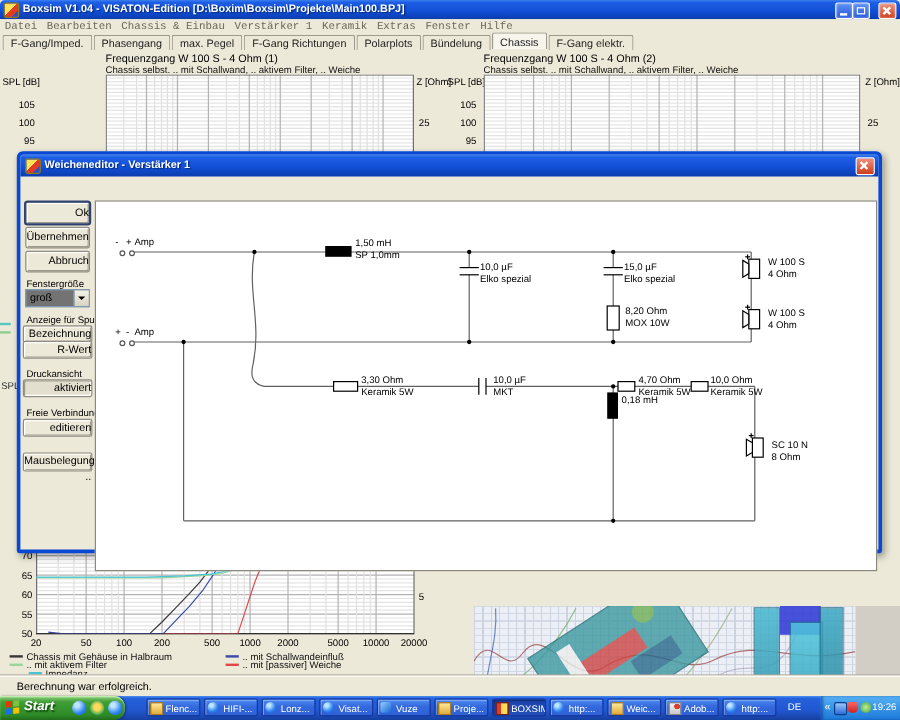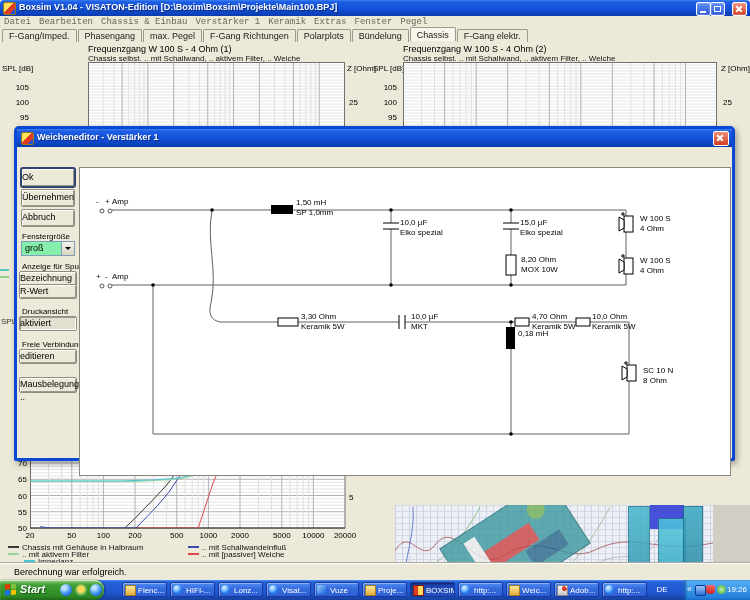--- a/index.html
+++ b/index.html
@@ -54,26 +54,26 @@
   
   #dialog{position:absolute;left:14px;top:126px;width:715px;height:329px;border:3px solid #0948d4;
     border-radius:5px 5px 2px 2px;background:#ece9d8;z-index:20;box-shadow:2px 3px 6px rgba(0,0,0,.35);}
   #dlg-title{position:absolute;left:0;top:0;width:715px;height:18px;color:#fff;font-weight:bold;font-size:9px;
     background:linear-gradient(180deg,#3a80f0 0%,#1e5ee4 12%,#1250d8 55%,#0a3cae 100%);border-radius:2px 2px 0 0;}
   #dlg-title .title{position:absolute;left:20px;top:3px;text-shadow:1px 1px 1px #04287a;white-space:nowrap;}
   #dlg-title .dicon{position:absolute;left:4px;top:3px;width:11px;height:11px;border:1px solid #9a7c10;border-radius:2px;
     background:linear-gradient(135deg,#ffe25a 45%,#e23b24 45% 75%,#2a4fd0 75%);}
   #dlg-close{position:absolute;right:3px;top:2px;width:14px;height:13px;border:1px solid #fff;border-radius:2px;
     background:linear-gradient(#f0917c,#cf3c1e);}
-  .xbtn{position:absolute;background:#ece9d8;border:1px solid #8f8d82;font-size:9px;text-align:left;color:#000;
+  .xbtn{position:absolute;background:#ece9d8;border:1px solid #8f8d82;font-size:9px;text-align:right;color:#000;
     box-shadow:inset 1px 1px 0 #fff,inset -1px -1px 0 #9d9a8d;border-radius:2px;}
   .xbtn.default{border:1px solid #30436e;box-shadow:0 0 0 1px #30436e,inset 1px 1px 0 #fff,inset -1px -1px 0 #9d9a8d;}
   .xbtn.pressed{background:#e3dfcf;box-shadow:inset 1px 1px 0 #9d9a8d,inset -1px -1px 0 #fff;}
   .plabel{position:absolute;font-size:8px;white-space:nowrap;}
-  .combo{position:absolute;background:#86efac;border:1px solid #7f9db9;font-size:9px;}
+  .combo{position:absolute;background:#737373;border:1px solid #7f9db9;font-size:9px;}
   .combo .val{position:absolute;left:3px;top:1px;}
   .combo .arr{position:absolute;right:0;top:0;width:12px;height:100%;background:linear-gradient(#f4f2e8,#d8d4c4);
     border-left:1px solid #7f9db9;}
   .combo .arr::after{content:"";position:absolute;left:3px;top:5px;border:3px solid transparent;border-top-color:#000;}
   #canvas{position:absolute;left:62px;top:20px;width:650px;height:307px;background:#fff;border:1px solid #8a887c;}
   .clabel{position:absolute;font-size:8px;line-height:10px;white-space:nowrap;color:#000;}
   
   #taskbar{position:absolute;left:0;top:580px;width:750px;height:20px;z-index:30;
     background:linear-gradient(180deg,#4a90f4 0%,#2461da 10%,#2157d0 60%,#16409f 100%);}
   #startbtn{position:absolute;left:0;top:0;width:56px;height:20px;border-radius:0 9px 9px 0;
@@ -121,21 +121,21 @@
         <span class="g-min" style="position:absolute;inset:0;"></span>
       </div>
     <div class="wbtn" style="right:25px;">
         <span class="g-max" style="position:absolute;inset:0;"></span>
       </div>
     <div class="wbtn close" style="right:3px;">
         <span class="g-x" style="position:absolute;inset:0;"></span>
       </div>
   </div>
 
-  <div id="menubar"><span class="menu-item">Datei</span><span class="menu-item">Bearbeiten</span><span class="menu-item">Chassis &amp; Einbau</span><span class="menu-item">Verstärker 1</span><span class="menu-item">Keramik</span><span class="menu-item">Extras</span><span class="menu-item">Fenster</span><span class="menu-item">Pegel</span></div>
+  <div id="menubar"><span class="menu-item">Datei</span><span class="menu-item">Bearbeiten</span><span class="menu-item">Chassis &amp; Einbau</span><span class="menu-item">Verstärker 1</span><span class="menu-item">Keramik</span><span class="menu-item">Extras</span><span class="menu-item">Fenster</span><span class="menu-item">Hilfe</span></div>
   <div id="tabbar"><span class="tab">F-Gang/Imped.</span><span class="tab">Phasengang</span><span class="tab">max. Pegel</span><span class="tab">F-Gang Richtungen</span><span class="tab">Polarplots</span><span class="tab">Bündelung</span><span class="tab active">Chassis</span><span class="tab">F-Gang elektr.</span></div>
 
   <div id="workspace" class="abs" style="left:0;top:43px;width:750px;height:520px;">
 
     <div class="ctitle" style="left:88px;top:1px;">Frequenzgang W 100 S - 4 Ohm (1)</div>
     <div class="csub" style="left:88px;top:11px;">Chassis selbst. .. mit Schallwand, .. aktivem Filter, .. Weiche</div>
     <div class="axlab" style="left:2px;top:21px;">SPL [dB]</div>
     <div class="axlab" style="left:347px;top:21px;">Z [Ohm]</div>
     <svg id="c1svg" class="abs" style="left:88px;top:19px;" width="257" height="248">
         <rect x="0" y="0" width="257" height="248" fill="#fff"></rect>

